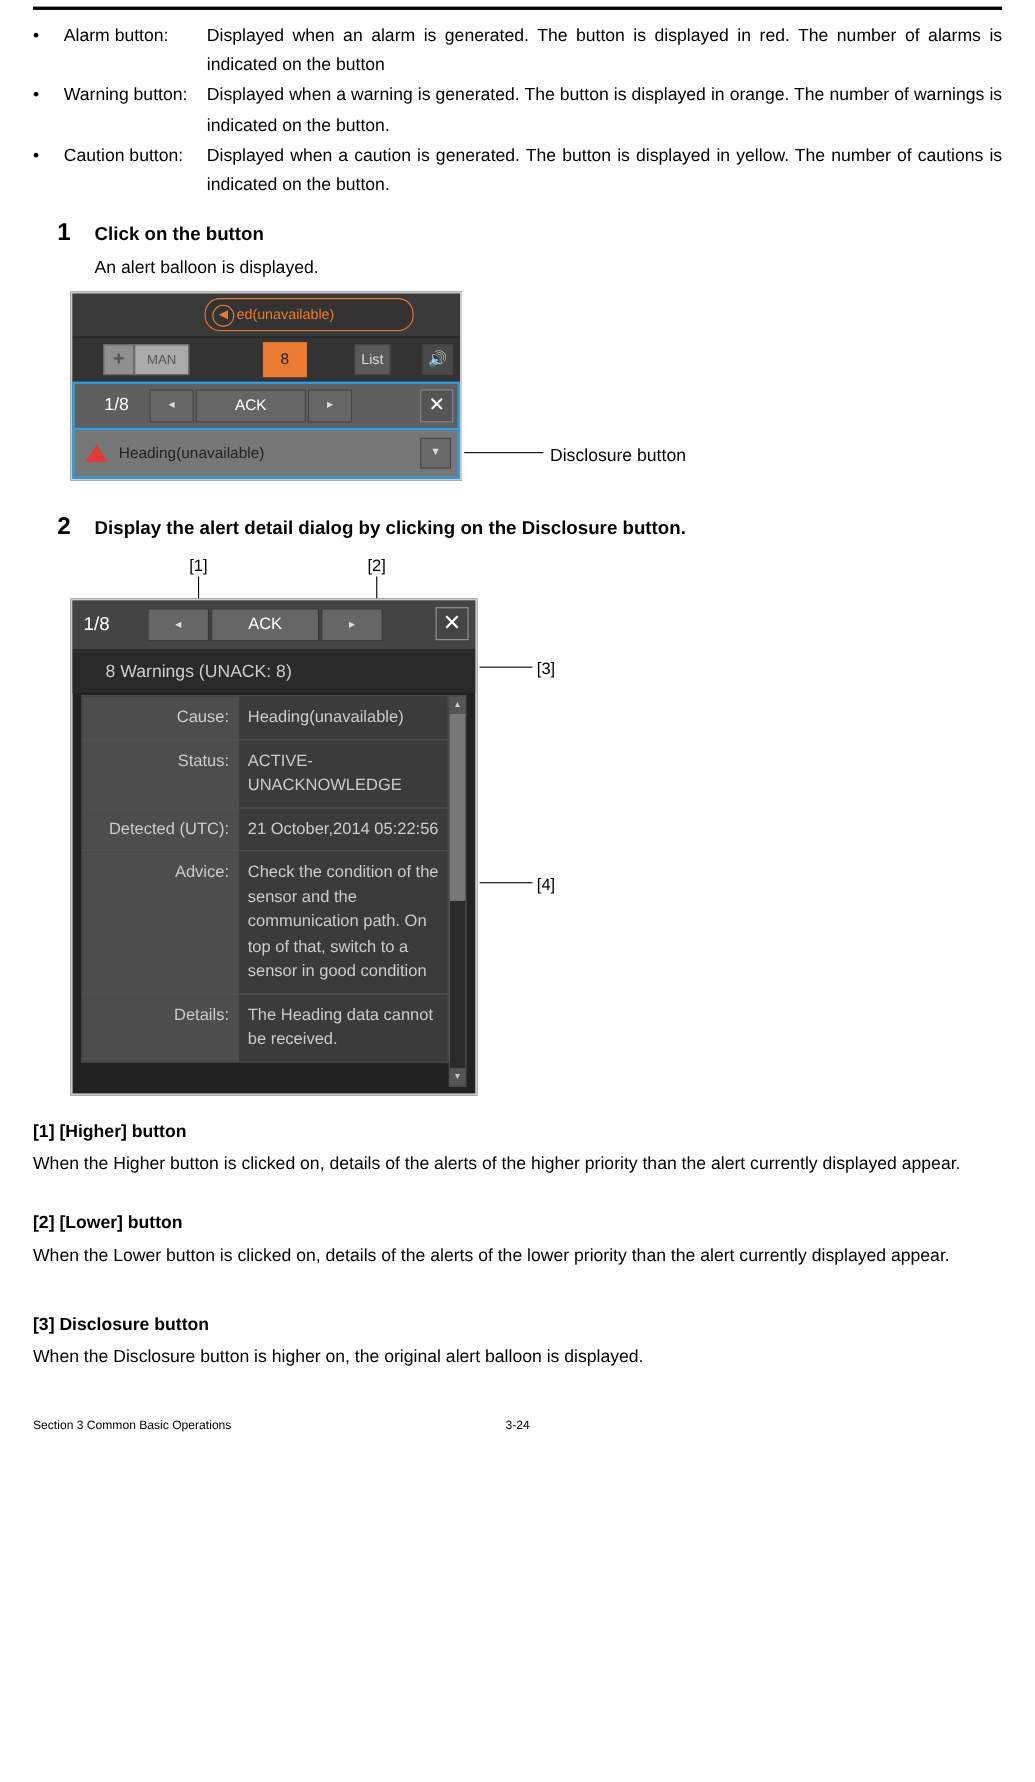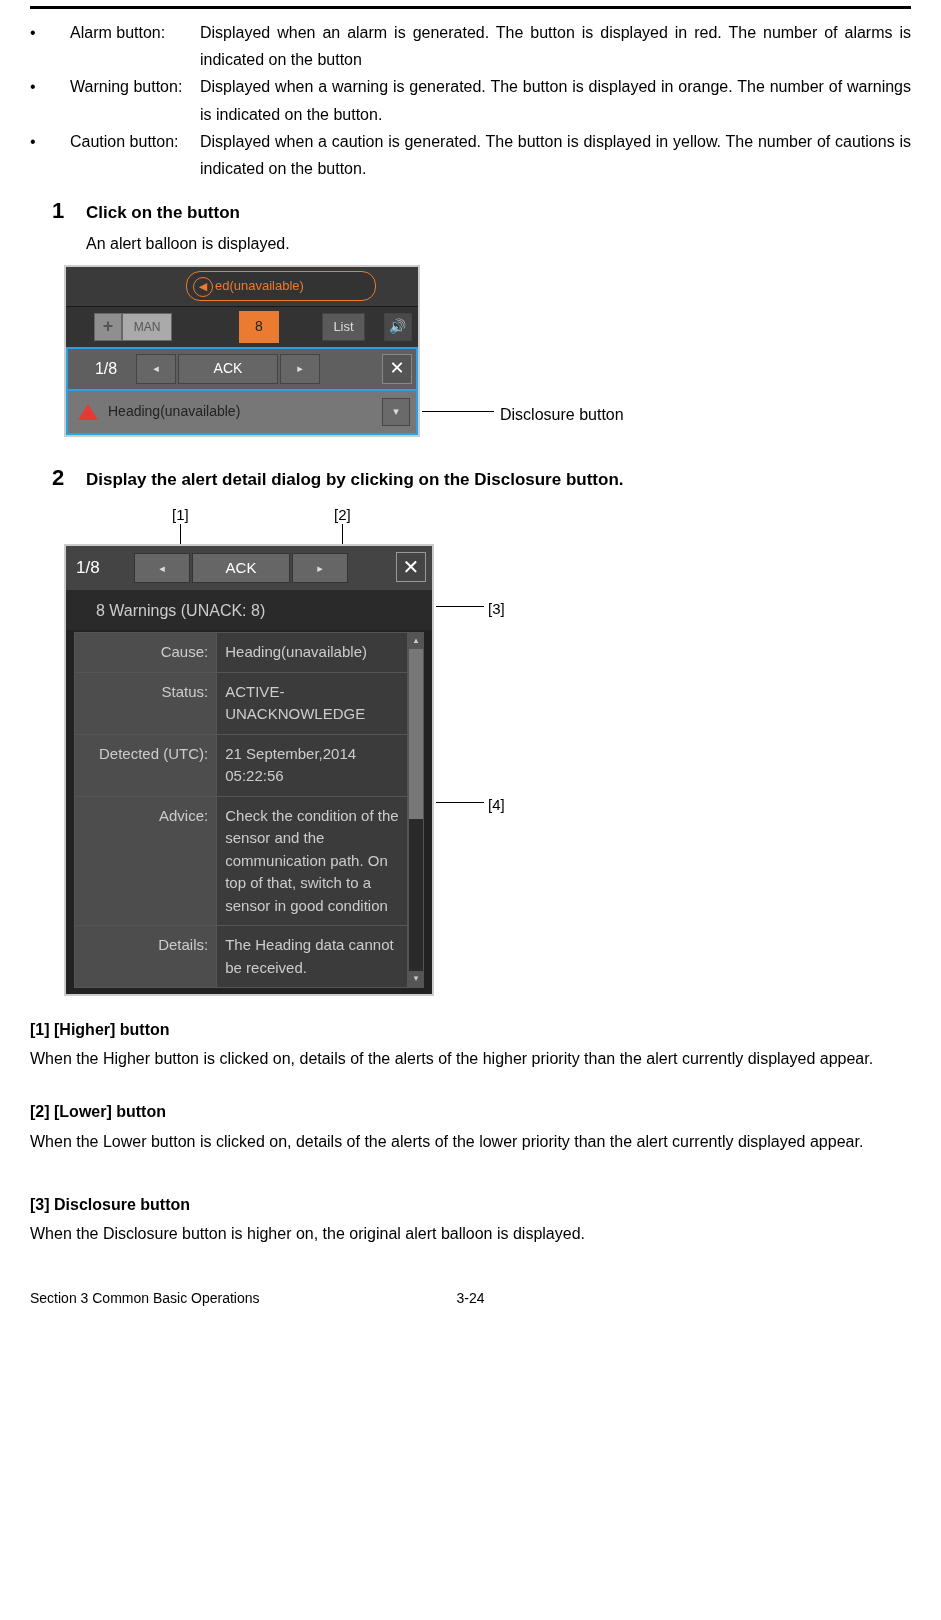--- a/index.html
+++ b/index.html
@@ -12,21 +12,21 @@
     margin: 0 auto;
     padding: 0 30px 30px 30px;
     line-height: 1.7;
   }
   .top-divider { border-top: 3px solid #000; margin-top: 6px; margin-bottom: 10px; }
 
   
   .def-list { margin: 0 0 10px 0; }
   .def-row { display: flex; align-items: flex-start; text-align: justify; }
   .def-bullet { width: 28px; flex: 0 0 28px; }
-  .def-term { width: 130px; flex: 0 0 130px; margin-left: 12px; }
+  .def-term { width: 130px; flex: 0 0 130px; }
   .def-desc { flex: 1; }
 
   
   .step { margin-left: 22px; margin-top: 8px; }
   .step-head { display: flex; align-items: baseline; }
   .step-num { font-size: 22px; font-weight: bold; width: 34px; flex: 0 0 34px; }
   .step-title { font-weight: bold; font-size: 17px; }
   .step-body { margin-left: 34px; }
 
   
@@ -68,21 +68,21 @@
     position: absolute; left: 56px; top: 6px; width: 50px; height: 28px;
     background: #aaa; color:#555; font-size:12px;
     display:flex; align-items:center; justify-content:center; border:1px solid #666;
   }
   .fig1-orange {
     position: absolute; left: 173px; top: 4px; width: 40px; height: 32px;
     background: #eb7b30; color:#222; font-size:14px;
     display:flex; align-items:center; justify-content:center;
   }
   .fig1-list {
-    position: absolute; left: 256px; top: 6px; width: 43px; height: 28px;
+    position: absolute; left: 256px; top: 6px; width: 33px; height: 28px;
     background: #5a5a5a; color:#ddd; font-size:13px;
     display:flex; align-items:center; justify-content:center; border:1px solid #444;
   }
   .fig1-spk {
     position: absolute; left: 318px; top: 6px; width: 28px; height: 28px;
     background: #4a4a4a; color:#ddd; font-size:14px;
     display:flex; align-items:center; justify-content:center; border:1px solid #444;
   }
   .fig1-ack-bar {
     position: absolute; left: 0; top: 80px; width: 352px; height: 44px;
@@ -185,21 +185,21 @@
     display:flex; align-items:center; justify-content:center;
   }
   .fig2-scroll-dn { position:absolute; bottom:0; }
   .fig2-thumb { position:absolute; top:16px; width:100%; height:170px; background:#777; }
 
   
   .sec { margin-top: 14px; text-align: justify; }
   .sec-h { font-weight: bold; margin-bottom: 2px; }
 
   .footer {
-    display:flex; font-size:14px; margin-top:40px;
+    display:flex; font-size:11px; margin-top:40px;
   }
   .footer-left { flex:1; }
   .footer-mid { flex:0 0 auto; }
   .footer-right{ flex:1; }
 </style>
 </head>
 <body>
 
 <div class="top-divider"></div>
 
@@ -292,21 +292,21 @@
           <tr>
         <td class="k">Cause:</td>
         <td>Heading(unavailable)</td>
       </tr>
       <tr>
         <td class="k">Status:</td>
         <td>ACTIVE-UNACKNOWLEDGE</td>
       </tr>
       <tr>
         <td class="k">Detected (UTC):</td>
-        <td>21 September,2014 05:22:56</td>
+        <td>21 October,2014 05:22:56</td>
       </tr>
       <tr>
         <td class="k">Advice:</td>
         <td>Check the condition of the sensor and the communication path. On top of that, switch to a sensor in good condition</td>
       </tr>
       <tr>
         <td class="k">Details:</td>
         <td>The Heading data cannot be received.</td>
       </tr>
     </tbody>

